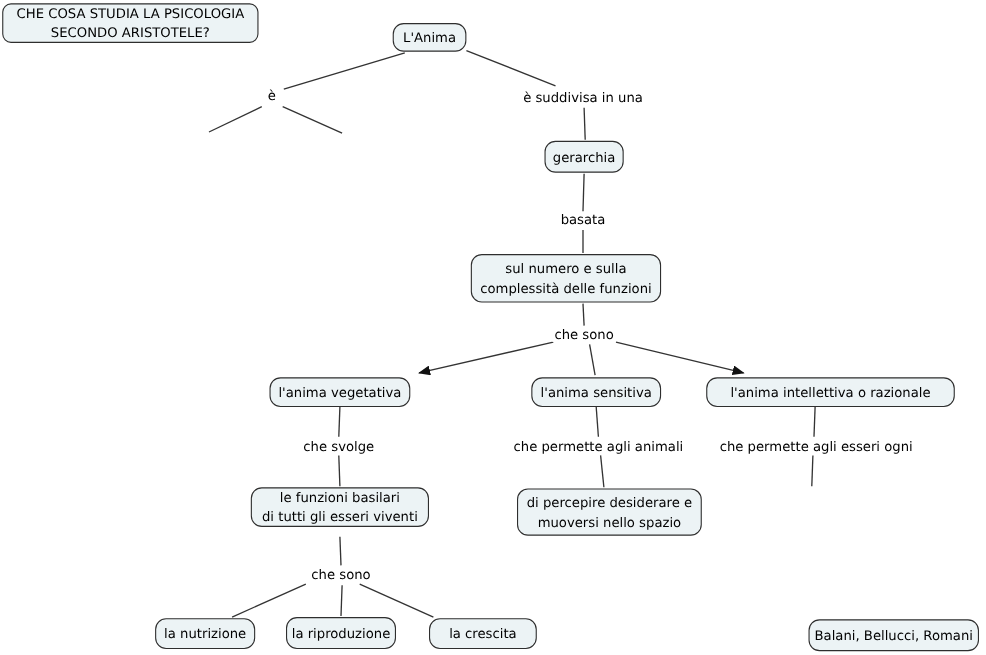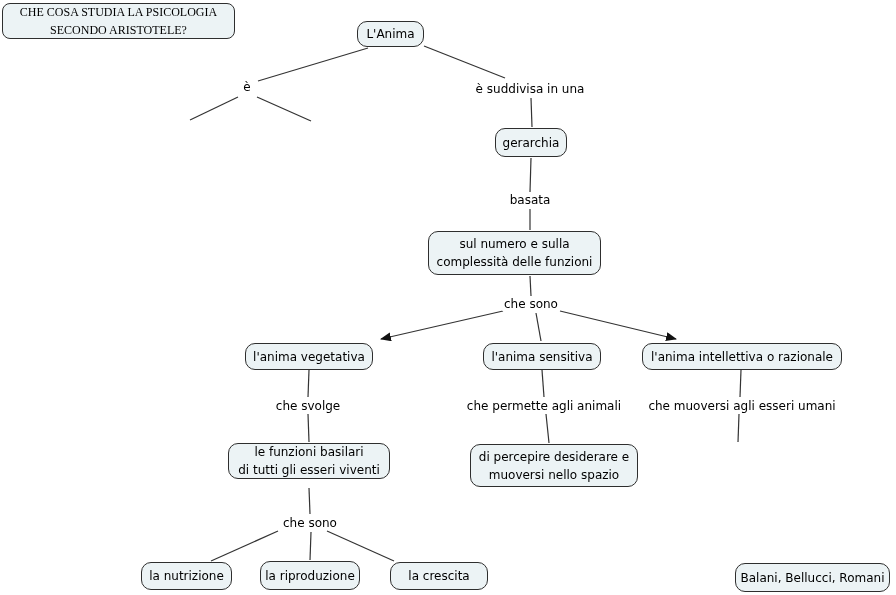--- a/index.html
+++ b/index.html
@@ -10,21 +10,21 @@
     background:#ffffff; overflow:hidden;
   }
   svg.connectors { position:absolute; left:0; top:0; width:896px; height:595px; }
   svg.connectors line { stroke:#333333; stroke-width:1.2; }
   .node {
     position:absolute; display:flex; align-items:center; justify-content:center;
     text-align:center; background:#ecf3f5; border:1px solid #2e2e2e;
     border-radius:10px; font-size:12px; line-height:1.5; color:#000;
     white-space:pre-line; padding:1px 4px;
   }
-  .node.title-box { border-radius:8px;font-family:Liberation Serif, serif; }
+  .node.title-box { border-radius:8px; }
   .edge-label {
     position:absolute; transform:translate(-50%,-50%);
     font-size:12px; color:#000; white-space:nowrap;
     background:#ffffff; padding:0 2px; line-height:1.2;
   }
 </style>
 </head>
 <body>
 
 <div class="canvas">
@@ -67,21 +67,21 @@
 
   <div class="node" style="left:495px;top:128px;width:72px;height:29px">gerarchia</div>
 
   <div class="node" style="left:428px;top:231px;width:173px;height:44px">sul numero e sulla
 complessità delle funzioni</div>
 
   <div class="node" style="left:245px;top:343px;width:128px;height:27px">l'anima vegetativa</div>
 
   <div class="node" style="left:483px;top:343px;width:118px;height:27px">l'anima sensitiva</div>
 
-  <div class="node" style="left:642px;top:343px;width:200px;height:27px">l'anima intellettiva o razionale</div>
+  <div class="node" style="left:642px;top:343px;width:226px;height:27px">l'anima intellettiva o razionale</div>
 
   <div class="node" style="left:228px;top:443px;width:162px;height:36px">le funzioni basilari
 di tutti gli esseri viventi</div>
 
   <div class="node" style="left:470px;top:444px;width:168px;height:43px">di percepire desiderare e
 muoversi nello spazio</div>
 
 
   <div class="node" style="left:141px;top:562px;width:91px;height:28px">la nutrizione</div>
 
@@ -96,17 +96,17 @@
   <div class="edge-label" style="left:530px;top:89px">è suddivisa in una</div>
 
   <div class="edge-label" style="left:530px;top:200px">basata</div>
 
   <div class="edge-label" style="left:531px;top:304px">che sono</div>
 
   <div class="edge-label" style="left:308px;top:406px">che svolge</div>
 
   <div class="edge-label" style="left:544px;top:406px">che permette agli animali</div>
 
-  <div class="edge-label" style="left:742px;top:406px">che muoversi agli esseri umani</div>
+  <div class="edge-label" style="left:742px;top:406px">che permette agli esseri ogni</div>
 
   <div class="edge-label" style="left:310px;top:523px">che sono</div>
 
 </div>
 
 </body></html>

